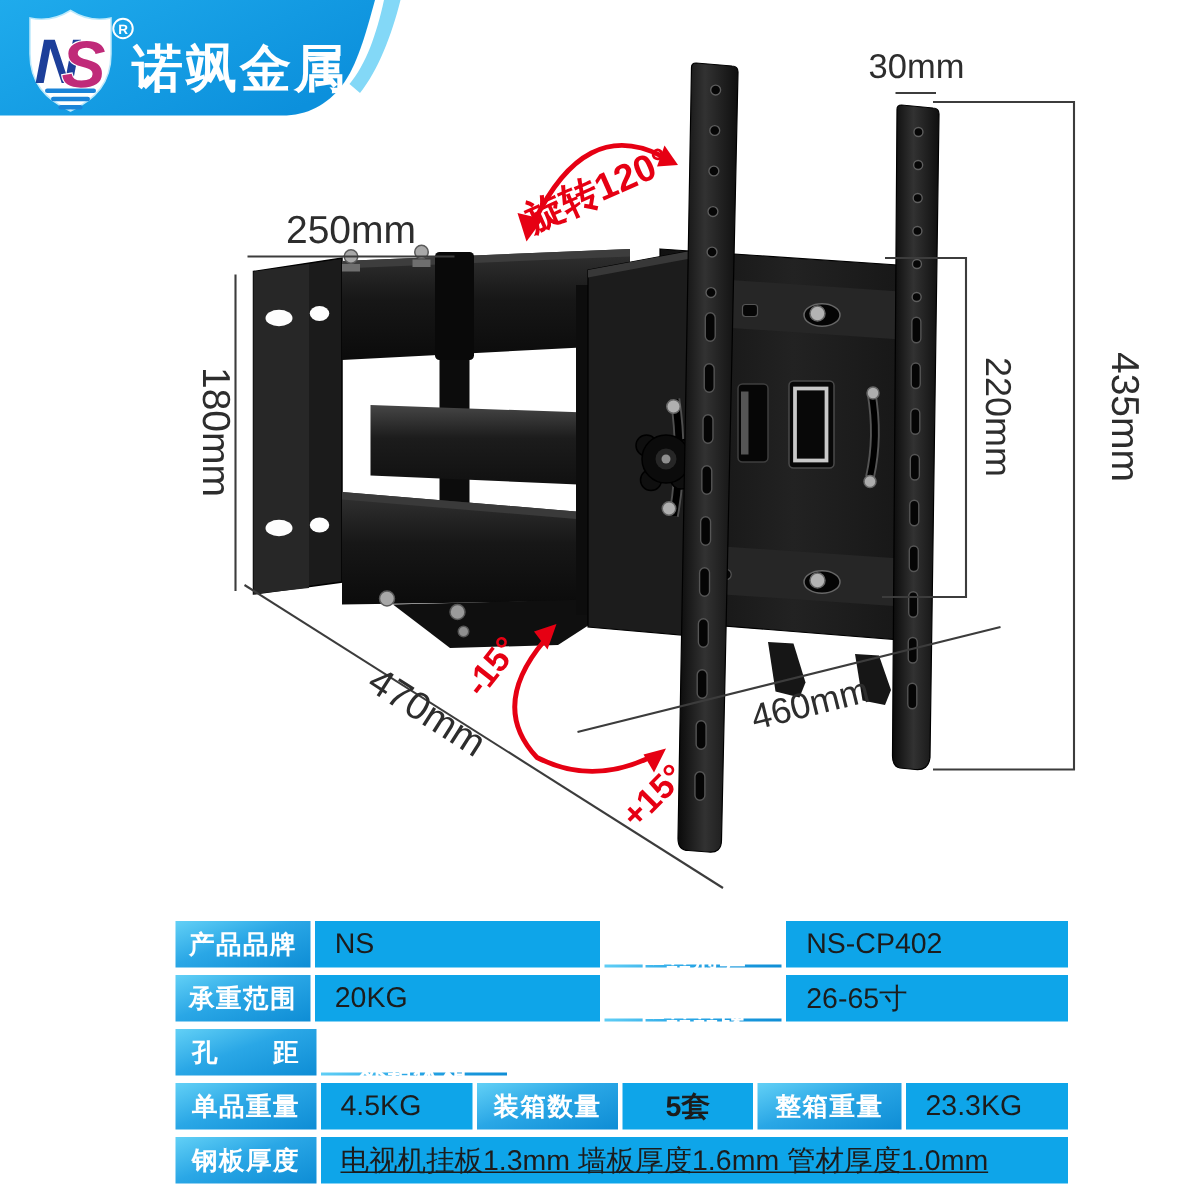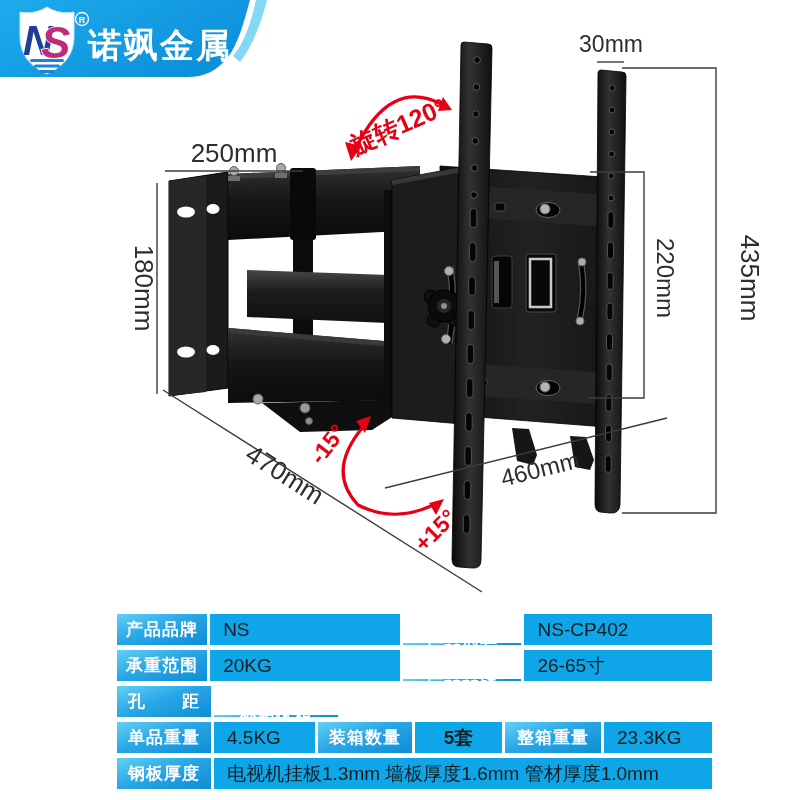--- a/index.html
+++ b/index.html
@@ -15,21 +15,21 @@
   .red-head{fill:#e60013;}
   
   .spec-table{position:absolute;left:117px;top:614px;width:595px;}
   .trow{display:flex;gap:3px;margin-bottom:5px;height:31px;}
   .cell{box-sizing:border-box;display:flex;align-items:center;}
   .label{background:linear-gradient(160deg,#62d0f6 0%,#2aa7e6 45%,#0e8dd5 100%);
          color:#fff;font-weight:bold;font-size:17px;justify-content:center;letter-spacing:1px;}
   .value{background:#0ea5e9;color:#1c1c1c;font-size:19px;padding-left:13px;}
   .value.center{justify-content:center;padding-left:0;font-weight:bold;}
   .w94{width:94px;} .w197{width:197px;} .w100{width:124px;margin-top:29px;} .w195{width:195px;}
-  .w101{width:101px;text-align:right;} .w87{width:87px;} .w96{width:96px;} .w108{width:108px;} .w498{width:498px;}
+  .w101{width:101px;text-align:right;} .w87{width:87px;} .w96{width:96px;} .w108{width:108px;} .w498{width:498px;text-decoration:underline;}
 </style>
 </head>
 <body>
 
 <div class="canvas">
 
   <svg class="product-svg" width="800" height="610" viewBox="0 0 800 610">
     <defs>
       <linearGradient id="gArm" x1="0" y1="0" x2="0" y2="1">
         <stop offset="0" stop-color="#323232"></stop>

